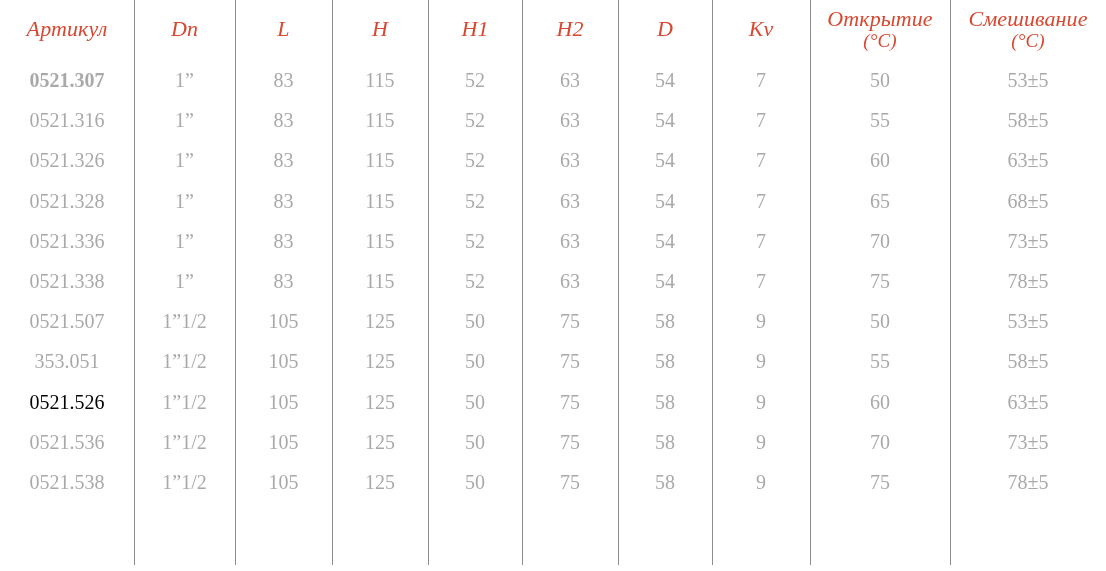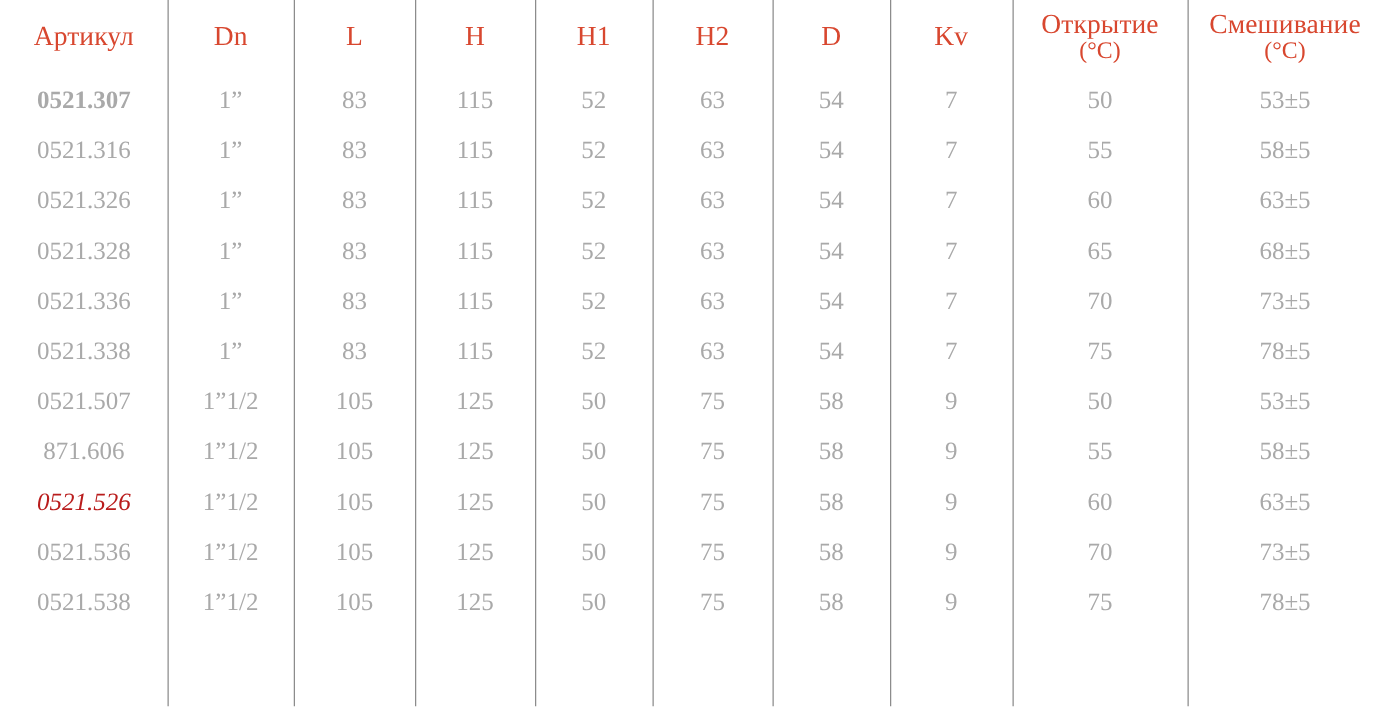--- a/index.html
+++ b/index.html
@@ -42,20 +42,21 @@
 
   
   thead th {
     height: 58px;
     color: #d8472f;
     font-size: 22px;
     font-weight: normal;
     line-height: 1.12;
     letter-spacing: 0.1px;
     padding-bottom: 2px;
+    font-style: italic;
   }
 
   thead th .hdr-main {
     display: block;
     white-space: nowrap;
   }
 
   thead th .hdr-sub {
     display: block;
     font-size: 19px;
@@ -234,33 +235,33 @@
           <td style="color: rgb(169, 169, 169);">105</td>
           <td style="color: rgb(169, 169, 169);">125</td>
           <td style="color: rgb(169, 169, 169);">50</td>
           <td style="color: rgb(169, 169, 169);">75</td>
           <td style="color: rgb(169, 169, 169);">58</td>
           <td style="color: rgb(169, 169, 169);">9</td>
           <td style="color: rgb(169, 169, 169);">50</td>
           <td style="color: rgb(169, 169, 169);">53±5</td>
         </tr>
         <tr>
-          <td style="color: rgb(169, 169, 169);">871.606</td>
+          <td style="color: rgb(169, 169, 169);">353.051</td>
           <td style="color: rgb(169, 169, 169);">1”1/2</td>
           <td style="color: rgb(169, 169, 169);">105</td>
           <td style="color: rgb(169, 169, 169);">125</td>
           <td style="color: rgb(169, 169, 169);">50</td>
           <td style="color: rgb(169, 169, 169);">75</td>
           <td style="color: rgb(169, 169, 169);">58</td>
           <td style="color: rgb(169, 169, 169);">9</td>
           <td style="color: rgb(169, 169, 169);">55</td>
           <td style="color: rgb(169, 169, 169);">58±5</td>
         </tr>
         <tr>
-          <td style="color: #b91c1c; font-style: italic;">0521.526</td>
+          <td style="color: #000000;">0521.526</td>
           <td style="color: rgb(169, 169, 169);">1”1/2</td>
           <td style="color: rgb(169, 169, 169);">105</td>
           <td style="color: rgb(169, 169, 169);">125</td>
           <td style="color: rgb(169, 169, 169);">50</td>
           <td style="color: rgb(169, 169, 169);">75</td>
           <td style="color: rgb(169, 169, 169);">58</td>
           <td style="color: rgb(169, 169, 169);">9</td>
           <td style="color: rgb(169, 169, 169);">60</td>
           <td style="color: rgb(169, 169, 169);">63±5</td>
         </tr>

